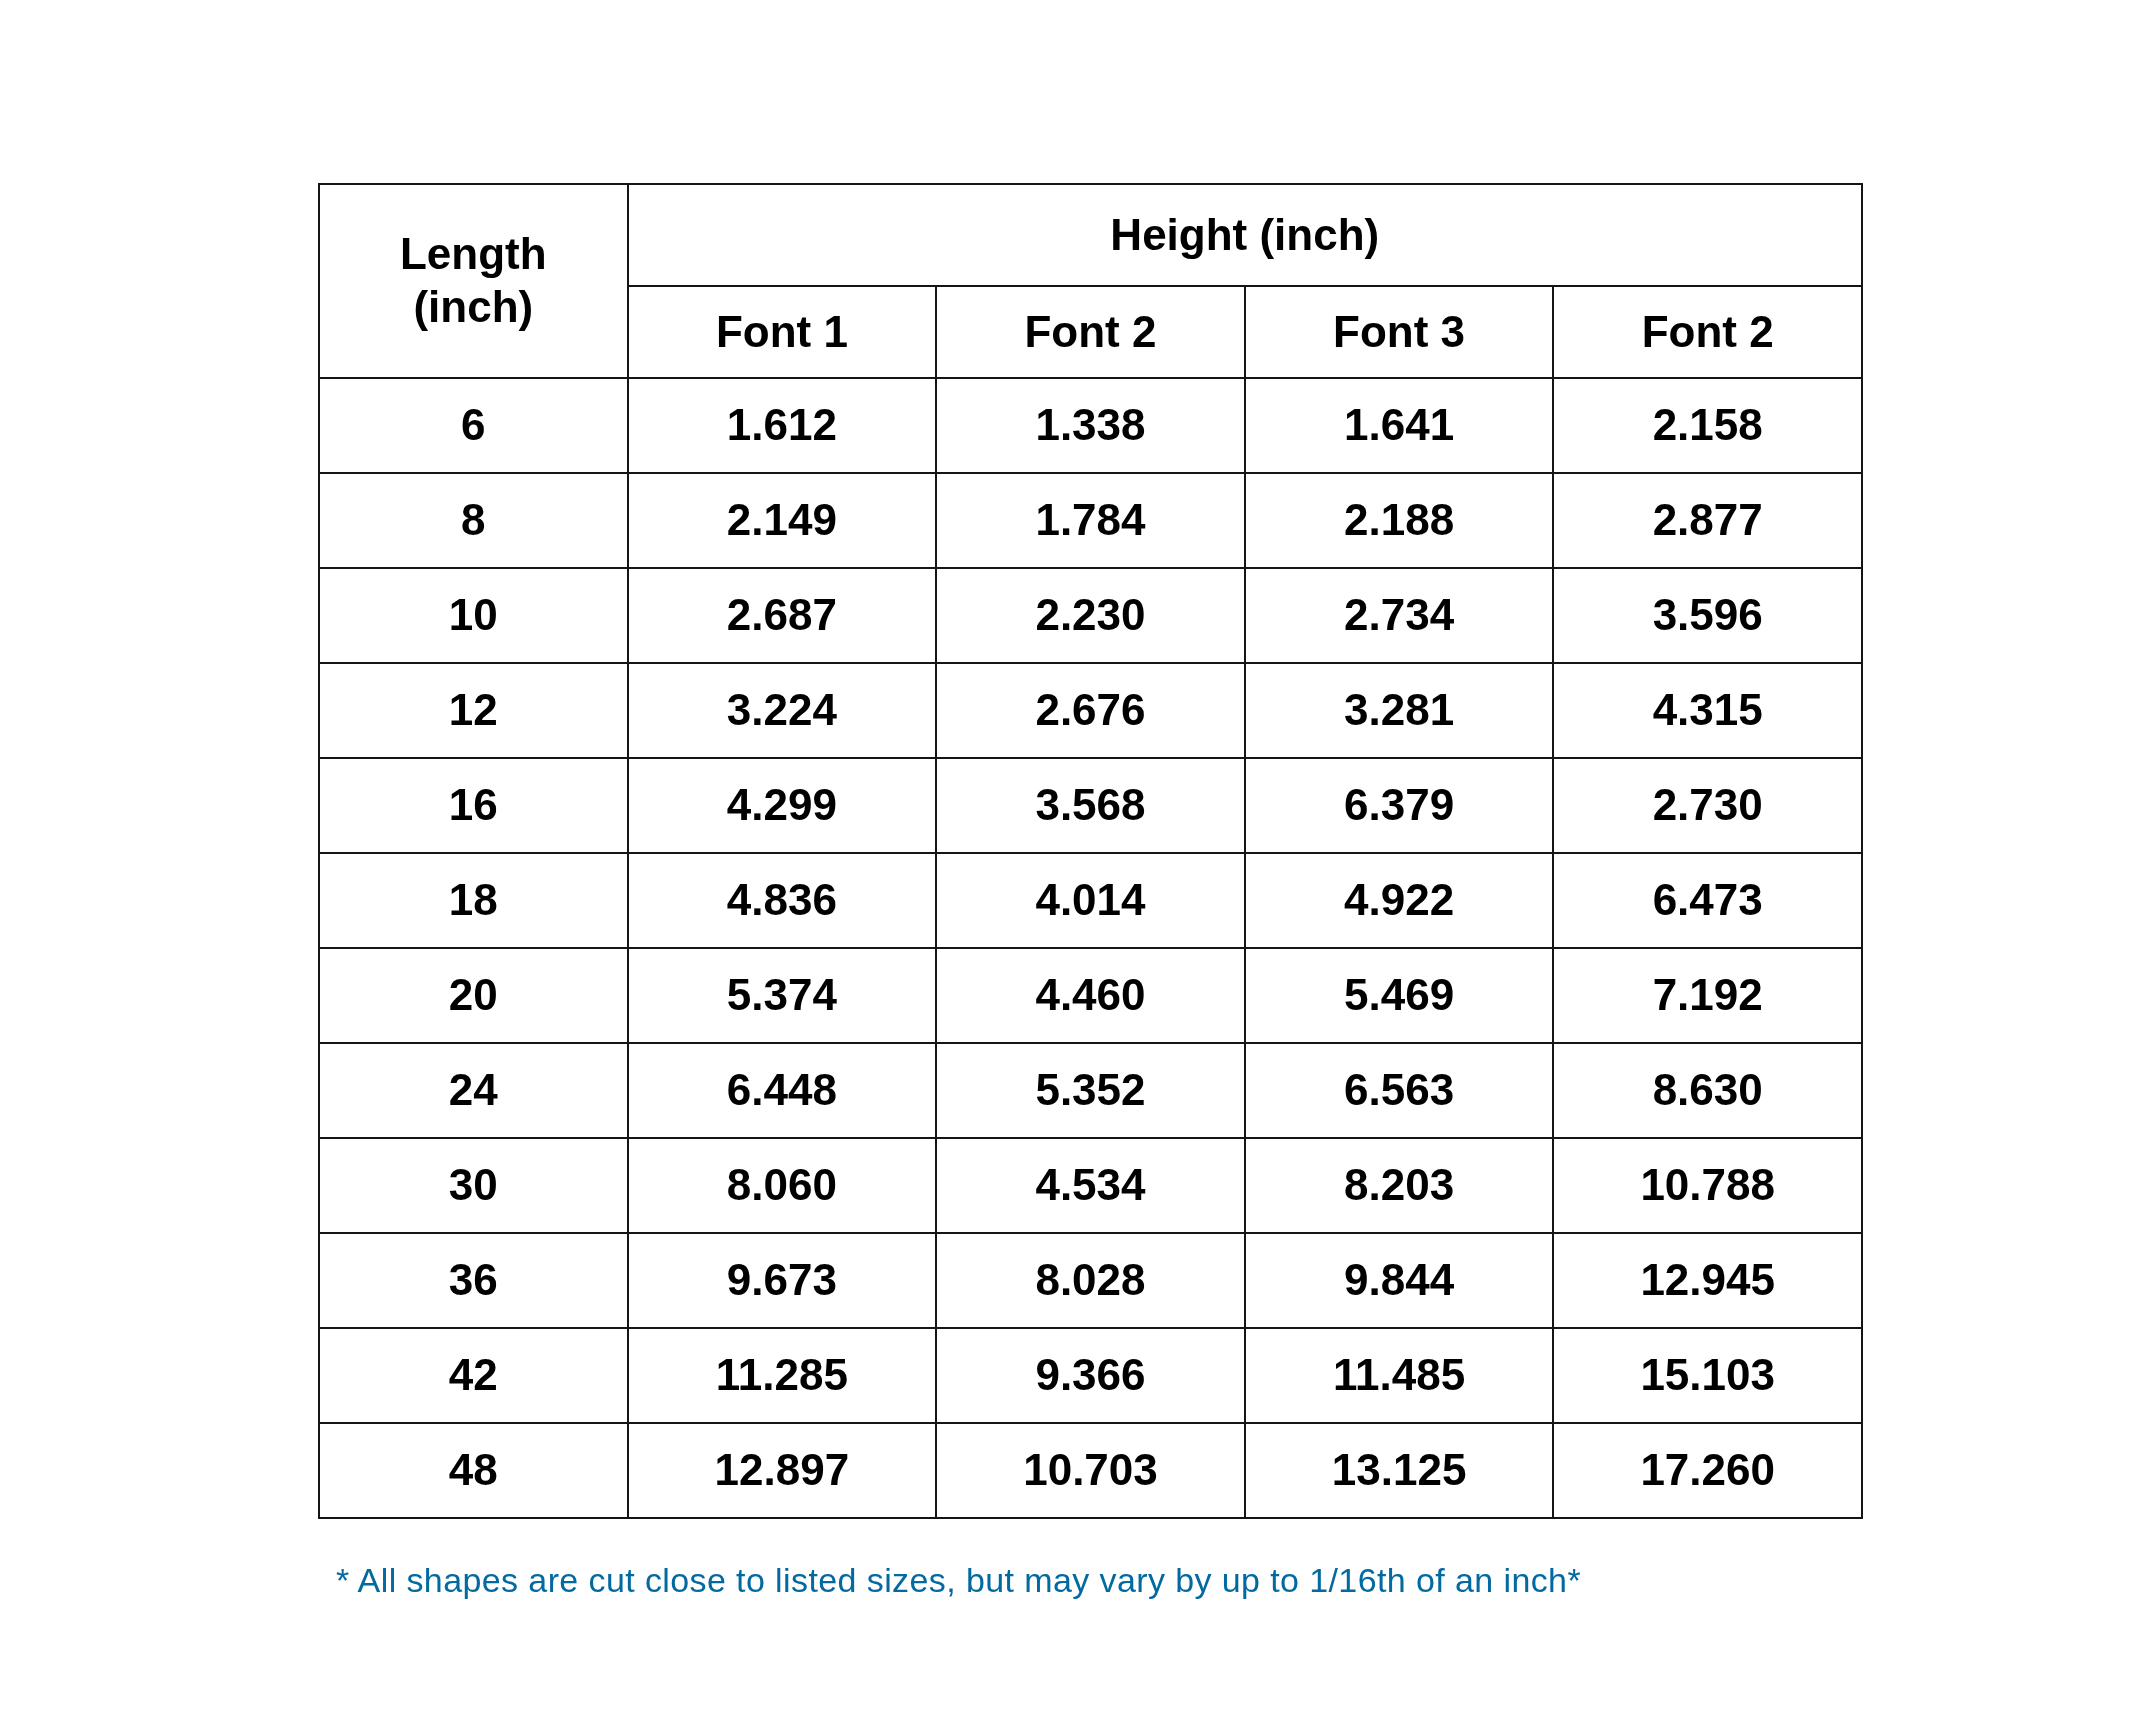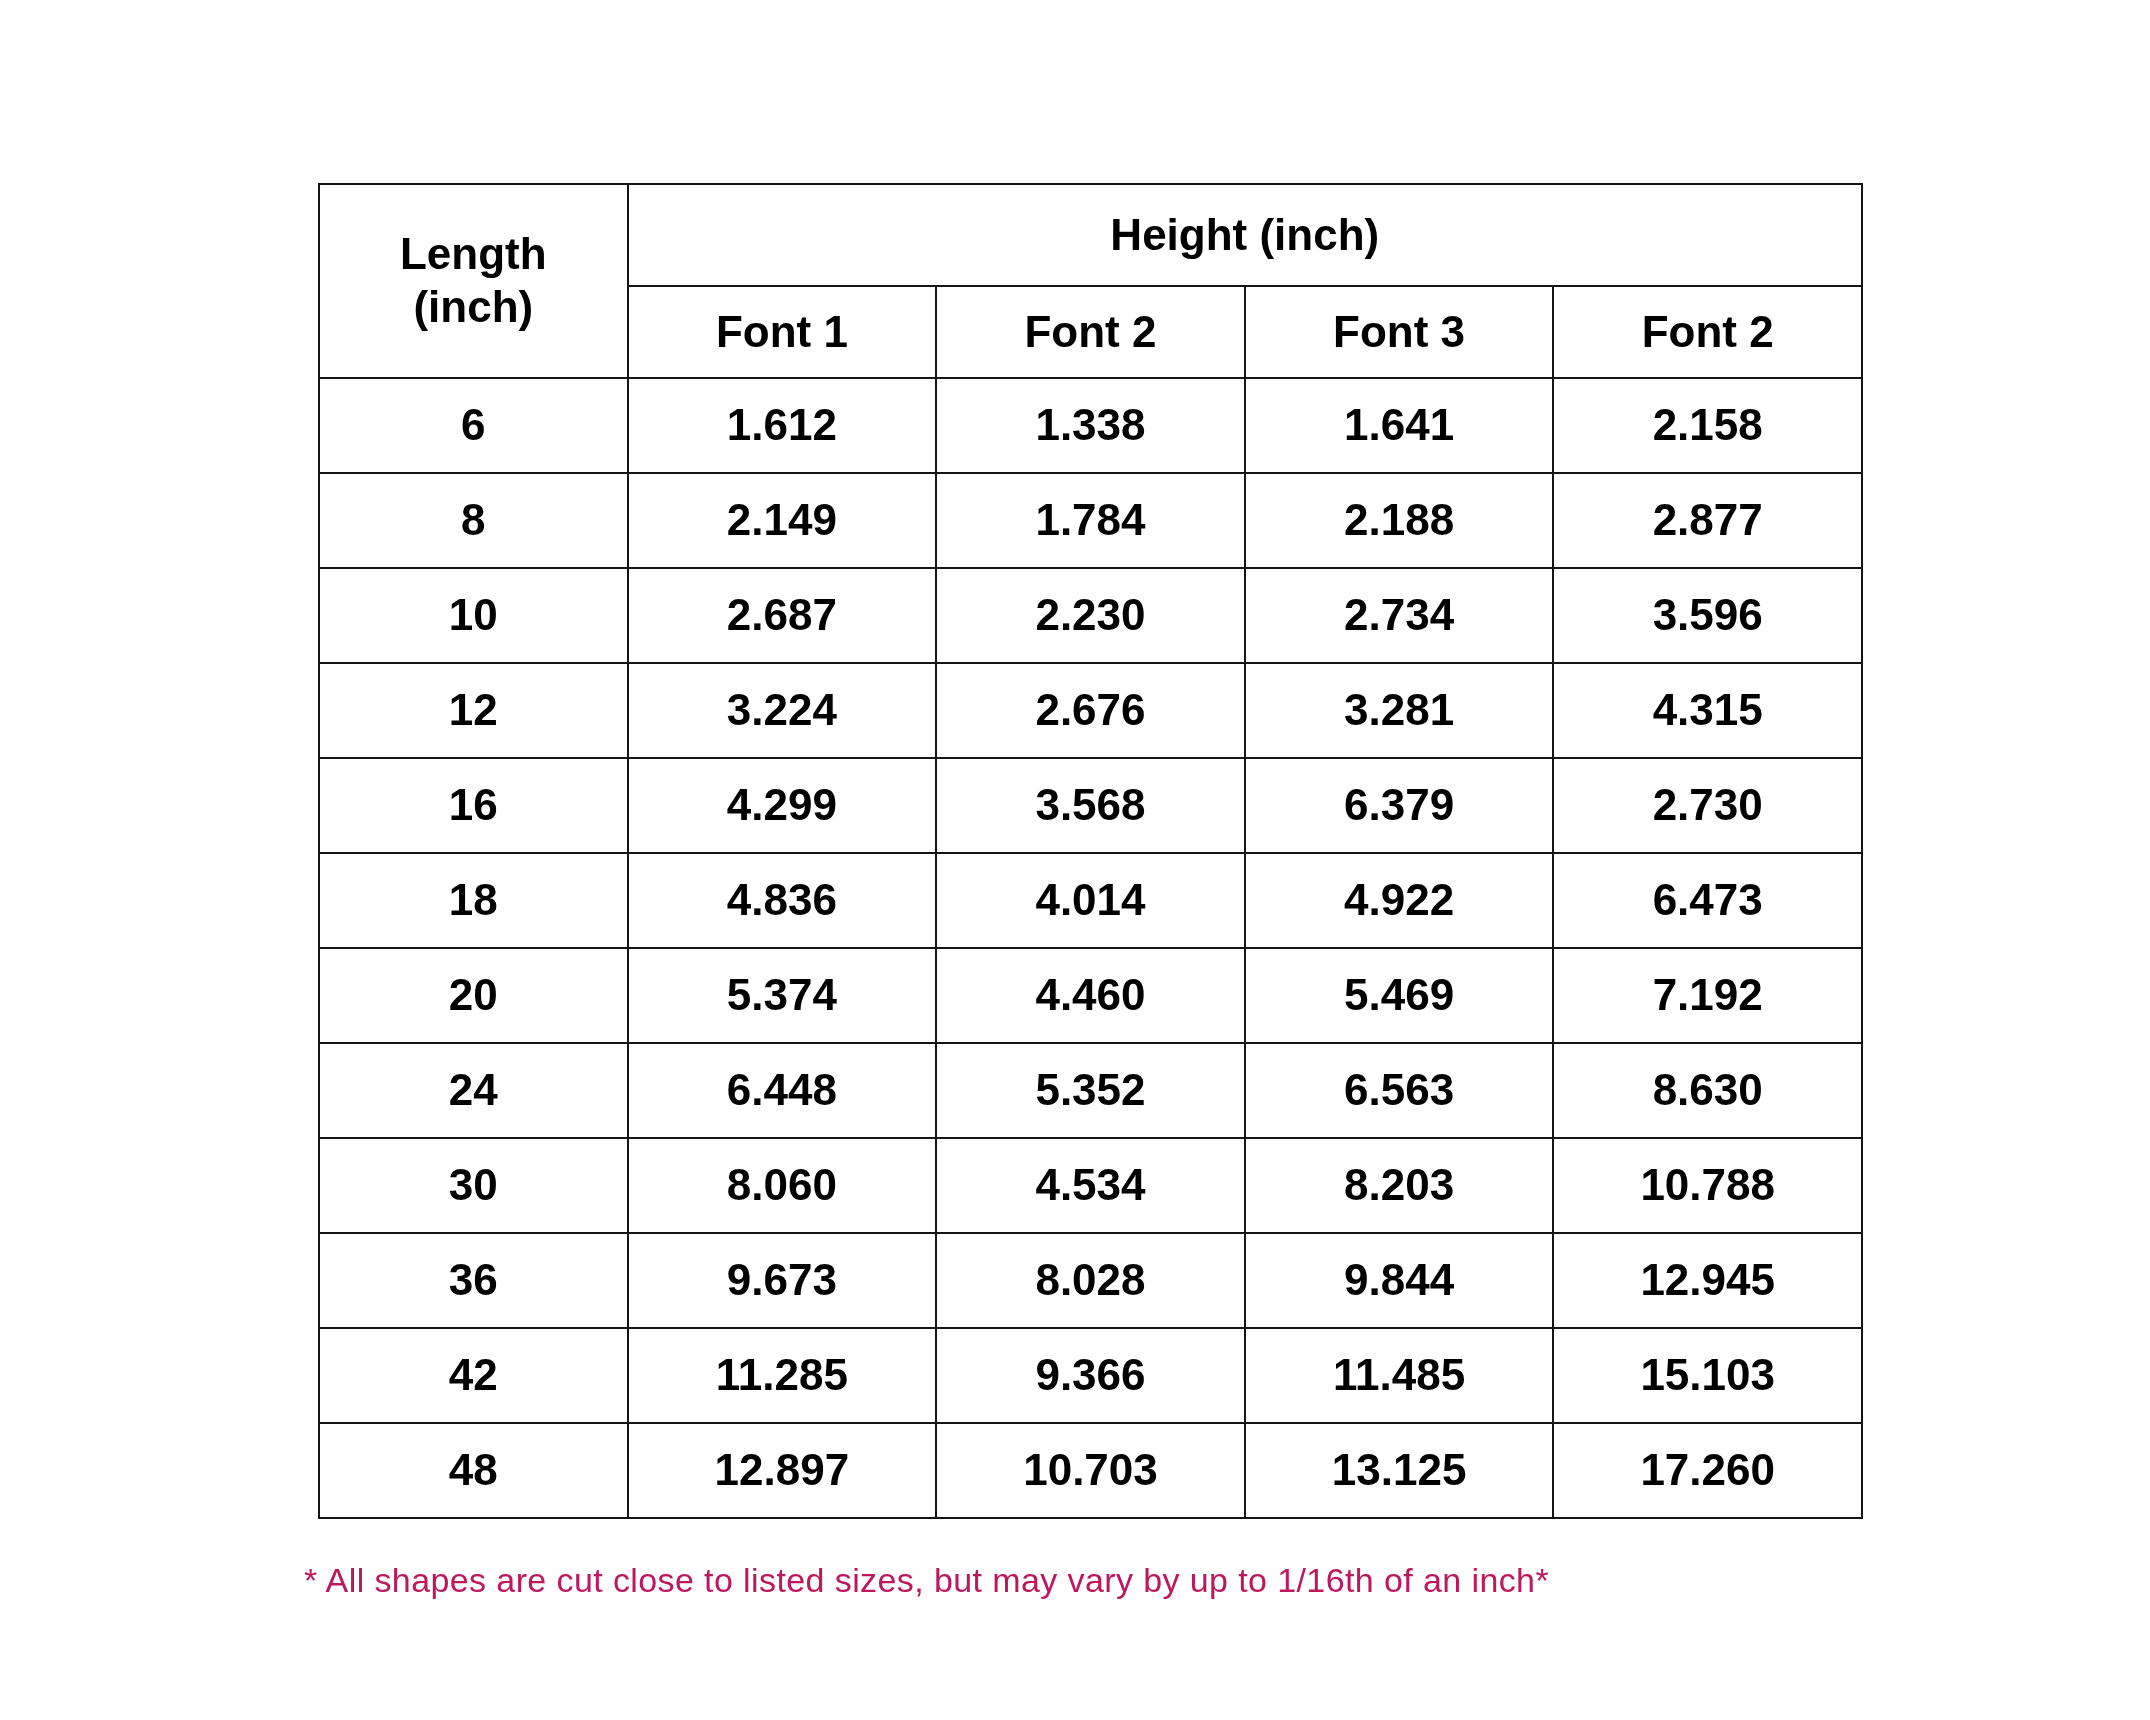--- a/index.html
+++ b/index.html
@@ -38,25 +38,25 @@
   }
   tr.group-row   { height: 102px; }
   tr.cols-row    { height: 92px; margin-top: 24px; }
   tbody tr       { height: 95px; }
   th.corner {
     white-space: pre-line;
     line-height: 1.25;
   }
   .footnote {
     position: absolute;
-    left: 304px;
+    left: 336px;
     top: 1561px;
     font-size: 34px;
     font-weight: normal;
-    color: #be185d;
+    color: #0369a1;
     letter-spacing: 0.4px;
   }
 </style>
 </head>
 <body>
 
 <div class="page">
 
   <table class="size-table">
     <colgroup>

